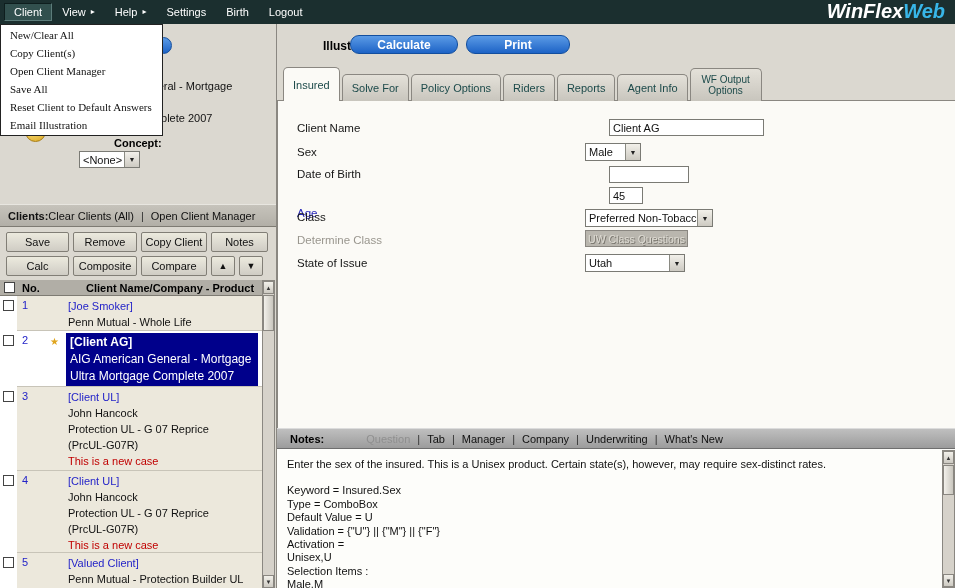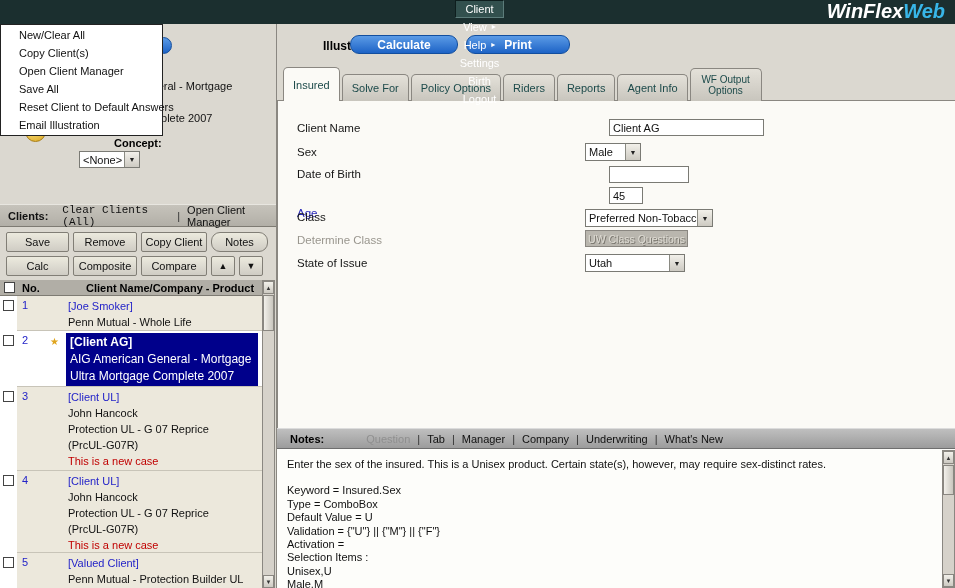--- a/index.html
+++ b/index.html
@@ -3,31 +3,31 @@
 <meta charset="utf-8">
 <style>
   *{margin:0;padding:0;box-sizing:border-box;}
   html,body{background:#6f6f6f;}
   #screen{position:relative;width:955px;height:588px;overflow:hidden;background:#dbd8d0;
           font-family:"Liberation Sans",sans-serif;}
   .abs{position:absolute;}
 
   
   .menubar{position:absolute;left:0;top:0;width:955px;height:24px;background:#1b2f2f;
-           display:flex;align-items:center;padding-left:4px;z-index:20;flex-direction:column;}
+           display:flex;align-items:center;padding-left:4px;z-index:20;}
   .mitem{color:#fff;font-size:11px;padding:3px 10px;display:flex;align-items:center;gap:5px;cursor:default;}
   .mitem.open{background:#32504e;border:1px solid;border-color:#0e1e1e #5c7c7a #5c7c7a #0e1e1e;padding:2px 9px;}
   .marrow{font-size:8px;line-height:1;}
   .logo{position:absolute;right:10px;top:0;font-size:20px;font-weight:bold;font-style:italic;line-height:23px;}
   .logo .p1{color:#ffffff;}
   .logo .p2{color:#38b6e8;}
 
   
   .ddmenu{position:absolute;left:0;top:24px;width:163px;background:#fff;border:1px solid #222;z-index:100;padding:1px 0;}
-  .dditem{font-size:11px;color:#111;height:18px;line-height:18px;padding-left:18px;white-space:nowrap;cursor:default;}
+  .dditem{font-size:11px;color:#111;height:18px;line-height:18px;padding-left:9px;white-space:nowrap;cursor:default;font-family:Liberation Serif, serif;}
 
   
   .pill{background:linear-gradient(#5b9be6,#1d63c6);border:1px solid #124e9e;border-radius:9px;
         color:#fff;font-weight:bold;font-size:12px;display:flex;align-items:center;justify-content:center;cursor:default;}
   .combo{background:#fff;border:1px solid #7a7a74;display:flex;align-items:center;font-size:11px;color:#111;padding-left:3px;position:absolute;}
   .combo .ctext{flex:1;white-space:nowrap;overflow:hidden;}
   .combo .carrow{width:15px;align-self:stretch;background:linear-gradient(#f2f0ea,#cdcac2);border-left:1px solid #8a8a82;
                  display:flex;align-items:center;justify-content:center;font-size:7px;color:#222;}
   .gbtn{position:absolute;background:linear-gradient(#eceade,#cfccc4);border:1px solid #817e76;font-size:11px;color:#111;
         display:flex;align-items:center;justify-content:center;border-radius:2px;cursor:default;}
@@ -129,29 +129,29 @@
   <div class="sideline" style="left:62px;top:112px;z-index:3;">Ultra Mortgage Complete 2007</div>
   <div class="concept-icon"></div>
   <div class="boldlabel" style="left:75px;top:137px;">Concept:</div>
   <div class="combo" style="left:79px;top:151px;width:61px;height:17px;">
     <span class="ctext">&lt;None&gt;</span>
     <span class="carrow">▼</span>
   </div>
 
   <div class="graybar">
     <span style="font-weight:bold;margin-left:8px;">Clients:</span>
-    <span style="margin-left:14px;font-family:Liberation Mono, monospace;">Clear Clients (All)</span>
+    <span style="">Clear Clients (All)</span>
     <span class="nsep">|</span>
     <span>Open Client Manager</span>
   </div>
 
   <div class="gbtn" style="left:6px;top:232px;width:63px;height:20px;">Save</div>
   <div class="gbtn" style="left:73px;top:232px;width:64px;height:20px;">Remove</div>
   <div class="gbtn" style="left:141px;top:232px;width:66px;height:20px;">Copy Client</div>
-  <div class="gbtn" style="left:211px;top:232px;width:57px;height:20px;border-radius:9px;">Notes</div>
+  <div class="gbtn" style="left:211px;top:232px;width:57px;height:20px;">Notes</div>
   <div class="gbtn" style="left:6px;top:256px;width:63px;height:20px;">Calc</div>
   <div class="gbtn" style="left:73px;top:256px;width:64px;height:20px;">Composite</div>
   <div class="gbtn" style="left:141px;top:256px;width:66px;height:20px;">Compare</div>
   <div class="gbtn" style="left:211px;top:256px;width:24px;height:20px;font-size:9px;">
       <span>▲</span>
     </div>
   <div class="gbtn" style="left:239px;top:256px;width:24px;height:20px;font-size:9px;">
       <span>▼</span>
     </div>
 
@@ -297,22 +297,22 @@
     </span>
   </div>
 
   <div class="notesbody">
     <div class="nline first">Enter the sex of the insured. This is a Unisex product. Certain state(s), however, may require sex-distinct rates.</div>
     <div class="nline">Keyword = Insured.Sex</div>
     <div class="nline">Type = ComboBox</div>
     <div class="nline">Default Value = U</div>
     <div class="nline">Validation = {"U"} || {"M"} || {"F"}</div>
     <div class="nline">Activation =</div>
+    <div class="nline">Unisex,U</div>
     <div class="nline">Selection Items :</div>
-    <div class="nline">Unisex,U</div>
     <div class="nline">Male,M</div>
   </div>
 
   <div class="sbar" style="left:942px;top:450px;width:13px;height:138px;">
     <div class="sbtn" style="top:0;">
         <span>▲</span>
       </div>
     <div class="sthumb" style="top:14px;height:30px;"></div>
     <div class="sbtn" style="top:123px;">
         <span>▼</span>

